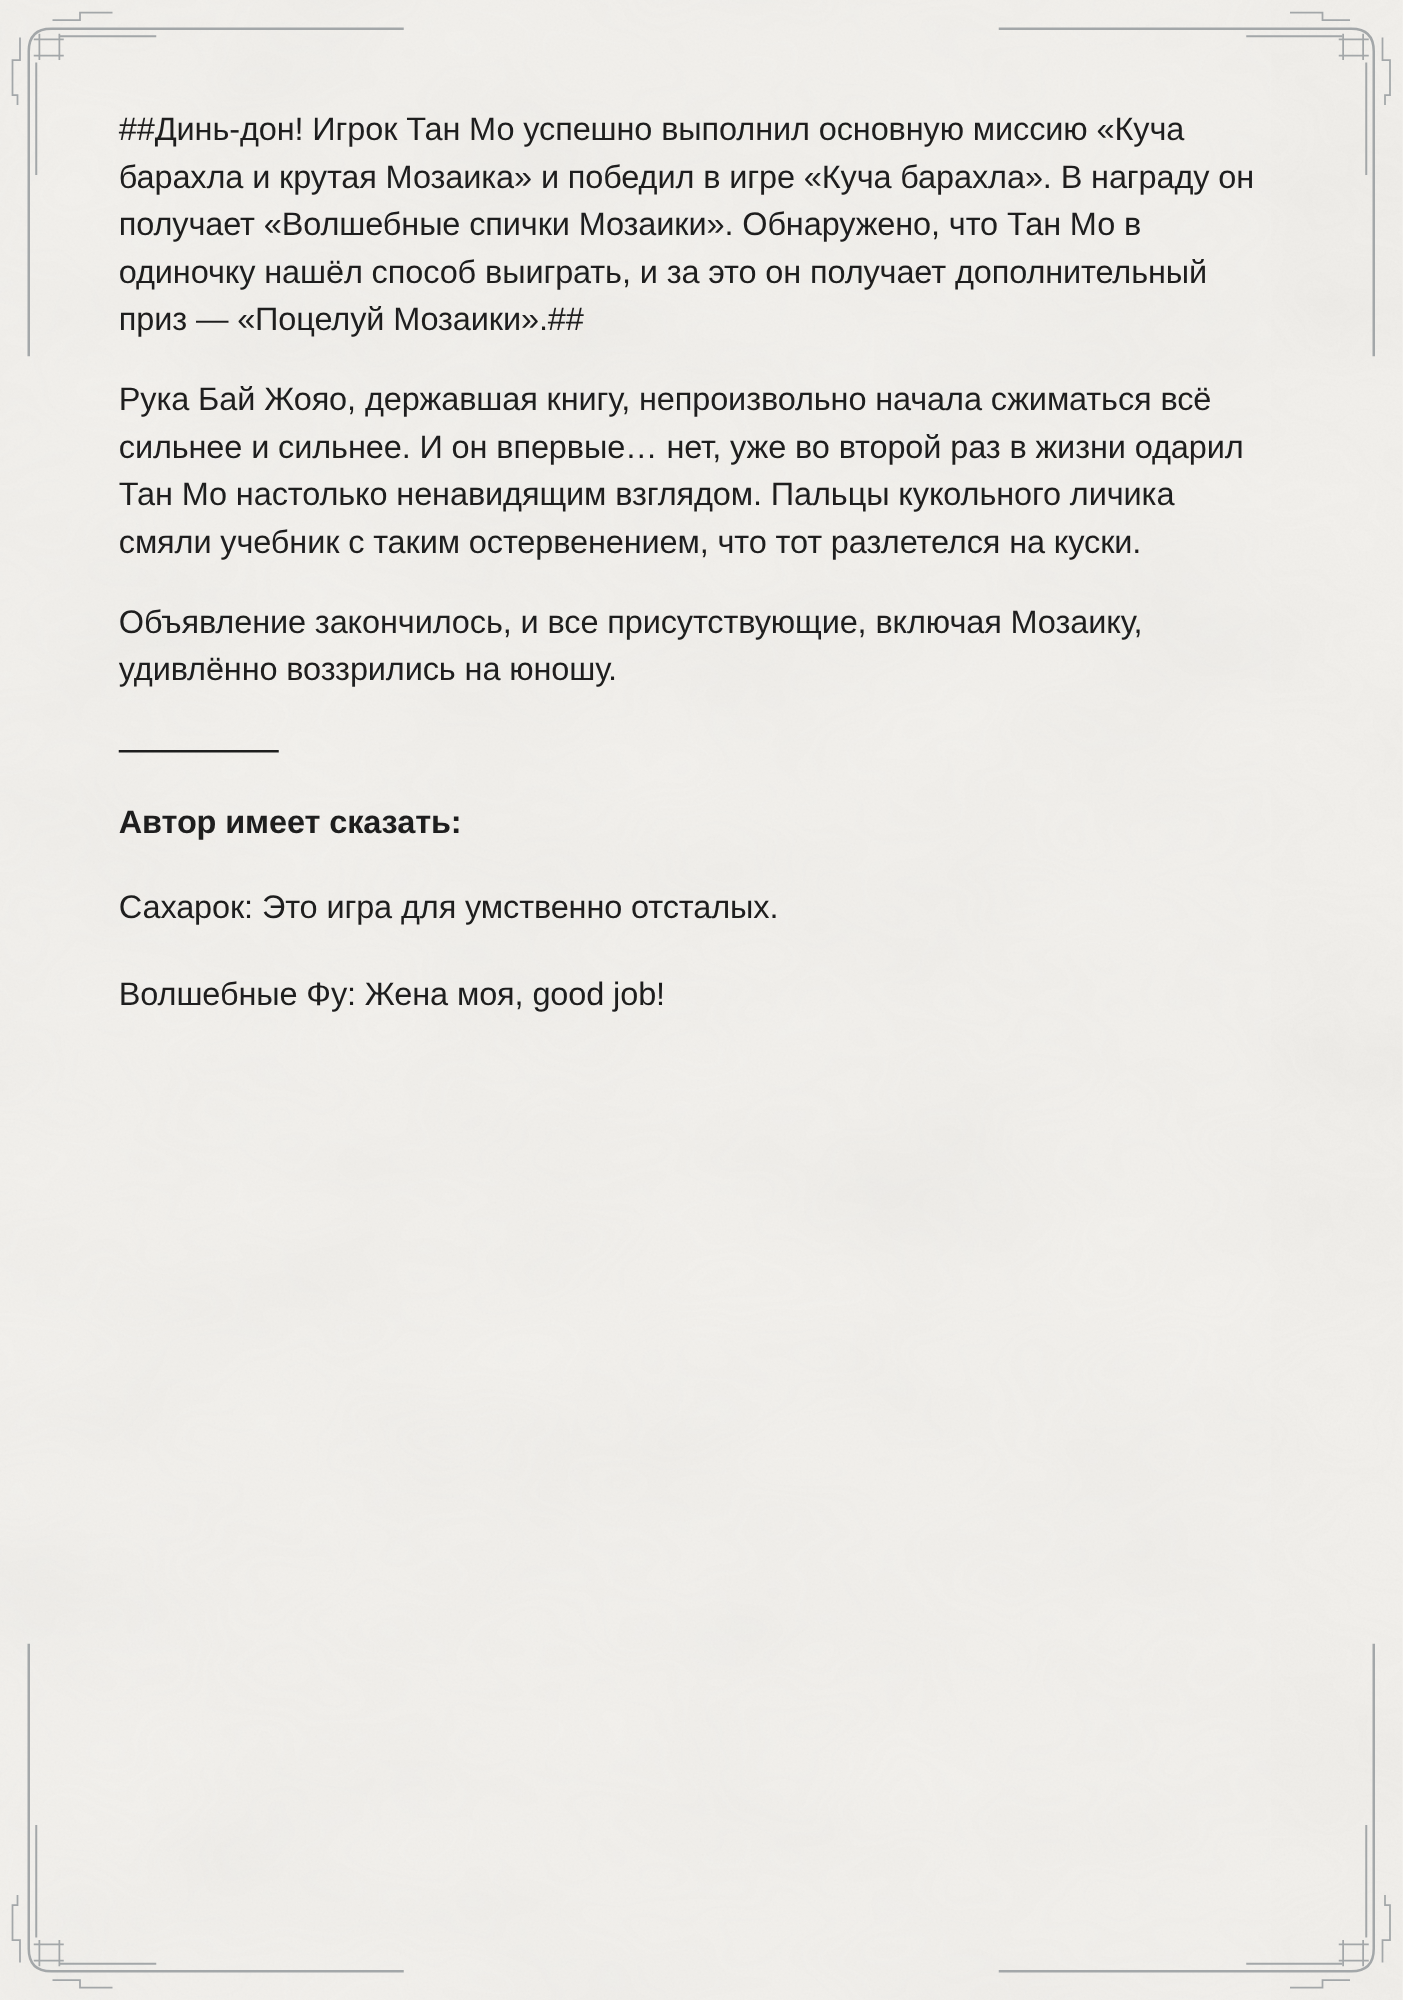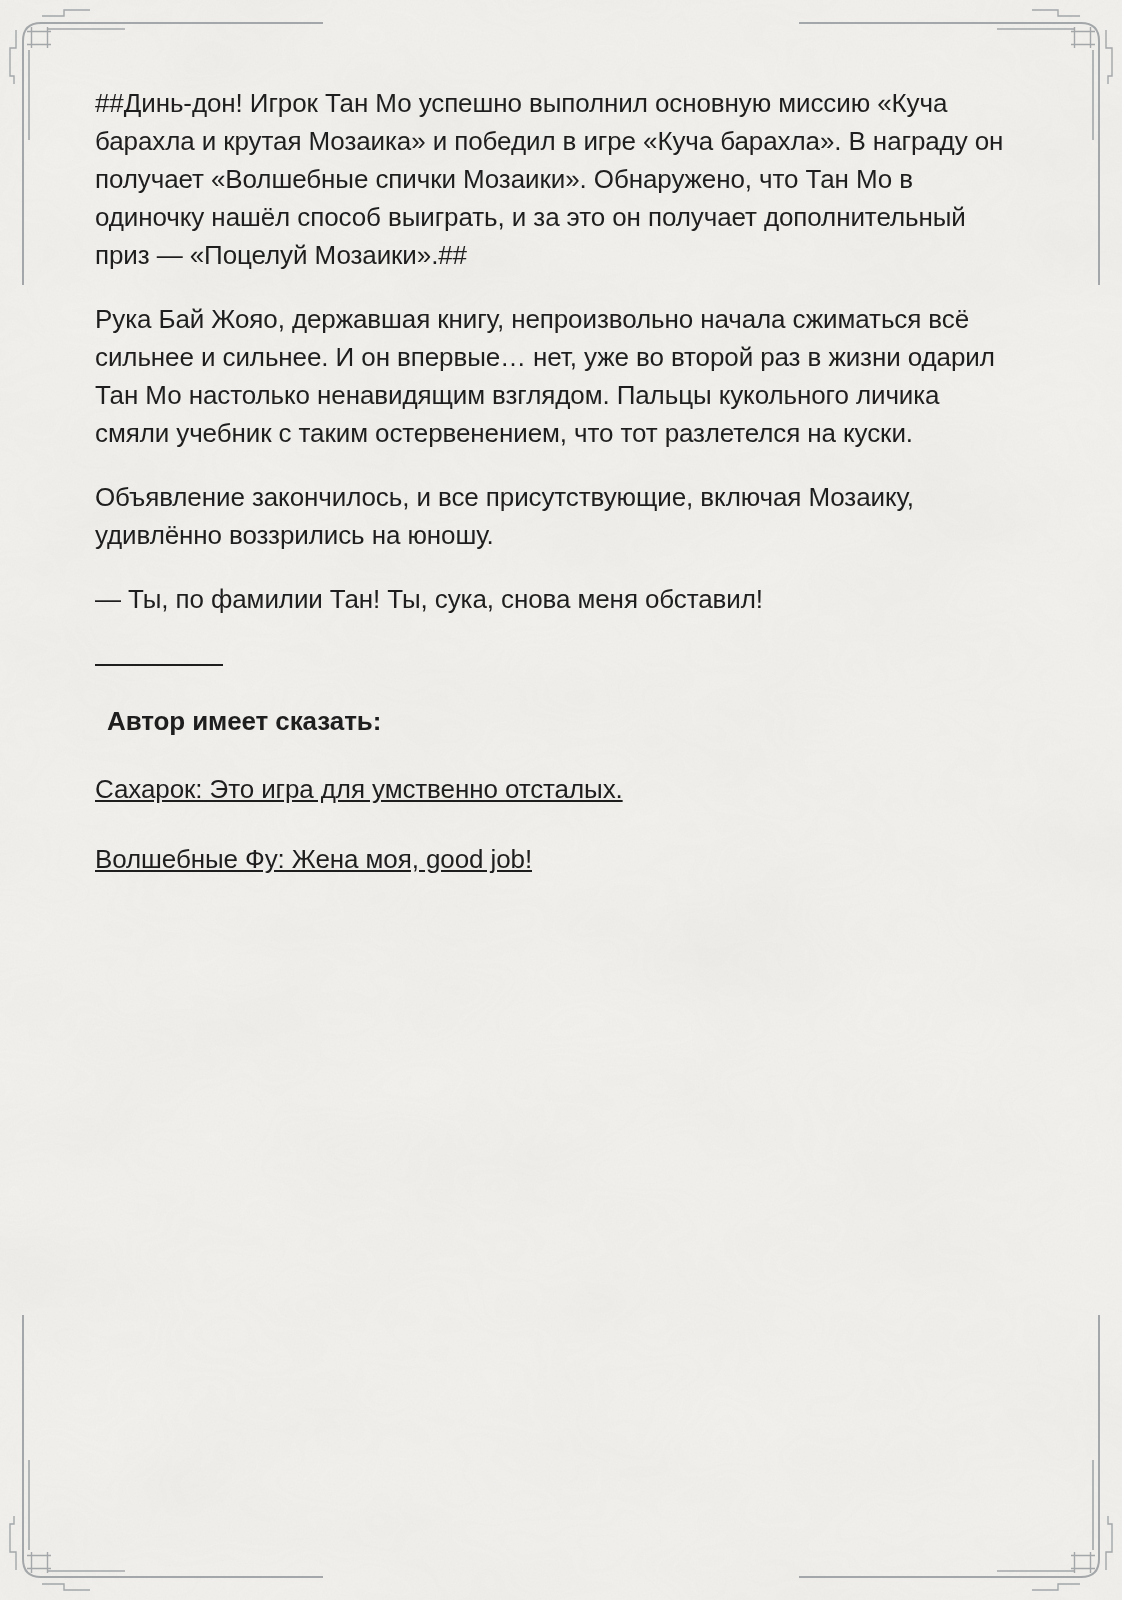--- a/index.html
+++ b/index.html
@@ -46,23 +46,23 @@
   }
   .content p{margin:0 0 26px 0;}
   .divider{
     width:128px;height:0;
     border-top:2px solid var(--text);
     margin:46px 0 36px 0;
   }
   .author-heading{
     font-size:26px;line-height:38px;
     font-weight:700;
-    margin:0 0 30px 12px;
+    margin:0 0 30px 0;
   }
-  .content p.author{margin:0 0 32px 0;text-decoration:underline;}
+  .content p.author{margin:0 0 32px 0;}
 </style>
 </head>
 <body>
 
 <div class="page">
 
   <svg class="texture" width="1122" height="1600" aria-hidden="true">
     <defs>
       <filter id="blotch" x="0" y="0" width="100%" height="100%">
         <feTurbulence type="fractalNoise" baseFrequency="0.006 0.009" numOctaves="3" seed="11"></feTurbulence>
@@ -99,21 +99,20 @@
       <use href="#corner"></use>
     </svg>
   <svg class="corner br" aria-hidden="true">
       <use href="#corner"></use>
     </svg>
 
   <main class="content">
     <p>##Динь-дон! Игрок Тан Мо успешно выполнил основную миссию «Куча барахла и крутая Мозаика» и победил в игре «Куча барахла». В награду он получает «Волшебные спички Мозаики». Обнаружено, что Тан Мо в одиночку нашёл способ выиграть, и за это он получает дополнительный приз — «Поцелуй Мозаики».##</p>
     <p>Рука Бай Жояо, державшая книгу, непроизвольно начала сжиматься всё сильнее и сильнее. И он впервые… нет, уже во второй раз в жизни одарил Тан Мо настолько ненавидящим взглядом. Пальцы кукольного личика смяли учебник с таким остервенением, что тот разлетелся на куски.</p>
     <p>Объявление закончилось, и все присутствующие, включая Мозаику, удивлённо воззрились на юношу.</p>
-    <p>— Ты, по фамилии Тан! Ты, сука, снова меня обставил!</p>
 
     <div class="divider"></div>
 
     <h2 class="author-heading">Автор имеет сказать:</h2>
     <p class="author">Сахарок: Это игра для умственно отсталых.</p>
     <p class="author">Волшебные Фу: Жена моя, good job!</p>
   </main>
 
 </div>
 

